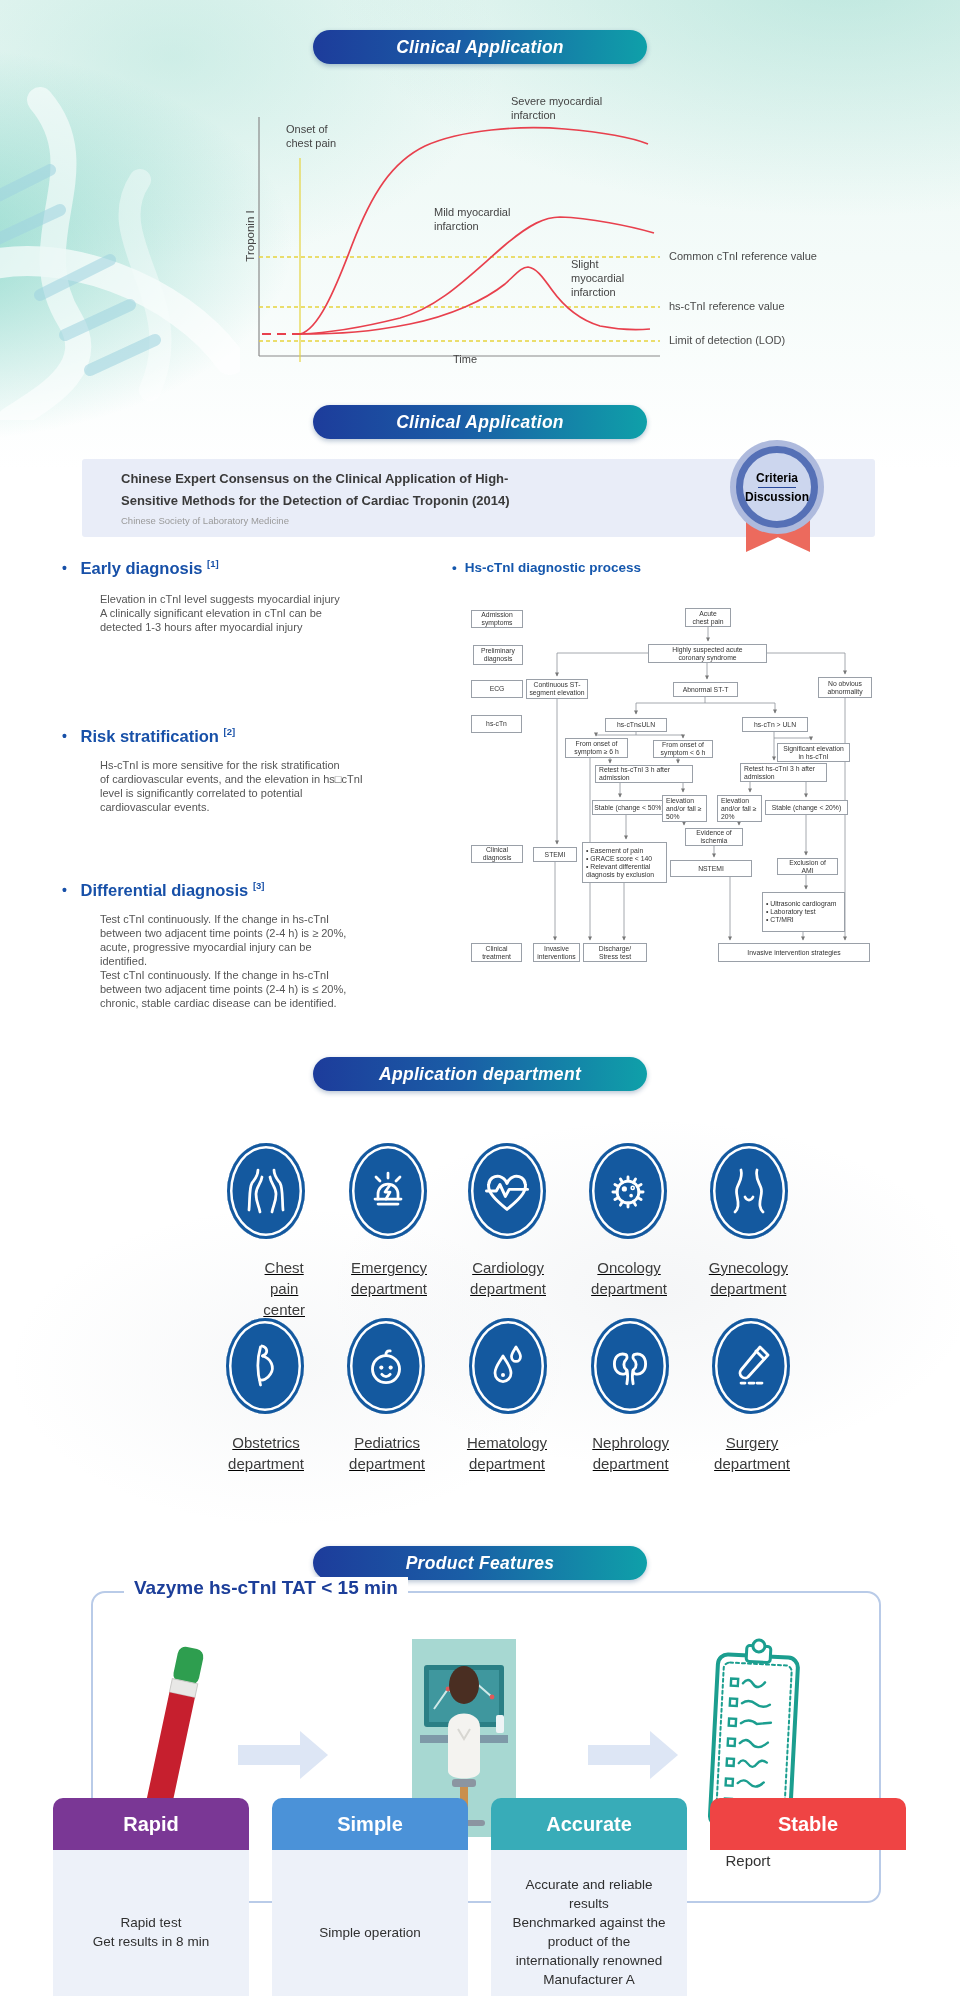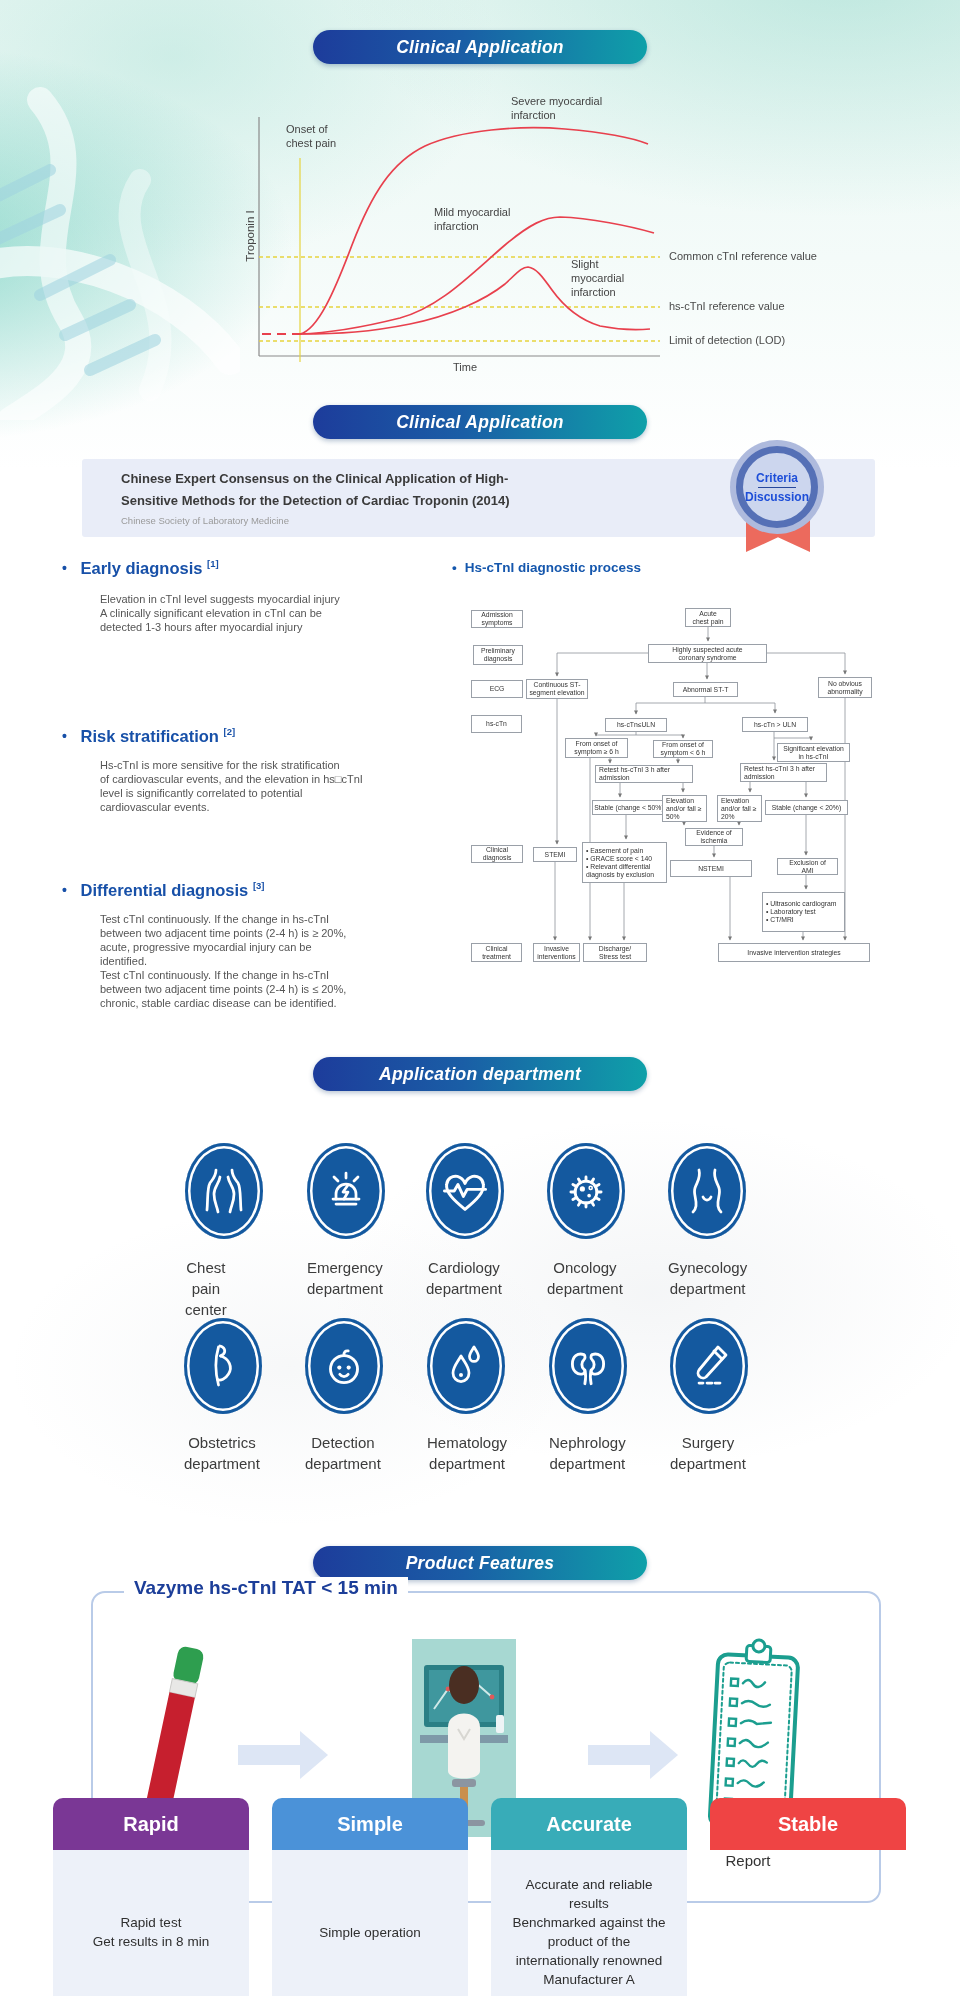--- a/index.html
+++ b/index.html
@@ -38,40 +38,40 @@
   
   .consensus-box { position:absolute; left:82px; top:459px; width:793px; height:78px; background:#e9edf8; border-radius:3px; }
   .consensus-title { position:absolute; left:121px; top:468px; width:560px; font-size:13px; font-weight:bold; color:#3a3a3a; line-height:22px; }
   .consensus-org { position:absolute; left:121px; top:515px; font-size:9.5px; color:#9a9a9a; }
   .badge-ribbon { position:absolute; left:746px; top:503px; width:64px; height:49px; background:#ec6a5d;
     clip-path:polygon(0 0,100% 0,100% 100%,50% 70%,0 100%); }
   .badge-outer { position:absolute; left:730px; top:440px; width:94px; height:94px; border-radius:50%;
     background:#aebadd; display:flex; align-items:center; justify-content:center; }
   .badge-inner { width:82px; height:82px; border-radius:50%; background:#ccd6ee; border:7px solid #5570b6;
     display:flex; flex-direction:column; align-items:center; justify-content:center; }
-  .badge-text { font-size:12px; font-weight:bold; color:#1d4ed8; line-height:14px; }
+  .badge-text { font-size:12px; font-weight:bold; color:#000000; line-height:14px; }
   .badge-divider { width:38px; height:0; border-top:1.5px solid #27489c; margin:2px 0; }
 
   
   .sec-head { position:absolute; font-size:16.5px; font-weight:bold; color:#1750a8; }
   .sec-head::before { content:"•"; font-size:14px; margin-right:9px; position:relative; top:-1px; }
   .sec-ref { font-size:9.5px; vertical-align:super; font-weight:bold; }
   .sec-body { position:absolute; font-size:11px; color:#555; line-height:14px; }
 
   
   .fc-head { position:absolute; left:452px; top:560px; font-size:13.5px; font-weight:600; color:#1557ad; }
   .fc-head::before { content:"•"; margin-right:8px; }
   .fc { position:absolute; left:450px; top:600px; width:430px; height:420px; }
   .fcb { position:absolute; background:#fff; border:1px solid #9aa0a8; display:flex; align-items:center; justify-content:center;
     text-align:center; font-size:6.8px; line-height:8px; color:#333; white-space:pre-line; padding:1px; }
   .fcb.la { justify-content:flex-start; text-align:left; padding-left:3px; }
   .fc-caption { position:absolute; left:0; top:370px; width:430px; text-align:center; font-size:10.5px; color:#444; line-height:14px; white-space:pre-line; }
 
   
-  .dept { position:absolute; width:120px; display:flex; flex-direction:column; align-items:flex-start; }
+  .dept { position:absolute; width:120px; display:flex; flex-direction:column; align-items:flex-end;text-decoration:underline; }
   .dept-circle { width:78px; height:96px; border-radius:50%; background:#14599f;
     box-shadow:inset 0 0 0 3px #14599f, inset 0 0 0 5.5px #ffffff;
     display:flex; align-items:center; justify-content:center; }
   .dept-label { margin-top:18px; font-size:15px; color:#3c3c3c; line-height:21px; text-align:center; white-space:pre-line; }
   .glyph { stroke:#fff; stroke-width:5.5; fill:none; stroke-linecap:round; stroke-linejoin:round; }
 
   
   .wf-box { position:absolute; left:91px; top:1591px; width:790px; height:312px; border:2px solid #b9cbe8; border-radius:14px; background:#fff; }
   .wf-title { position:absolute; left:124px; top:1577px; padding:0 10px; background:#fff; font-size:19px; font-weight:bold; color:#1c3e99; }
   .wf-label { position:absolute; font-size:15px; color:#333; text-align:center; width:160px; }
@@ -135,21 +135,21 @@
   <div class="chart-label pre" style="left:286px;top:122px;">Onset of
 chest pain</div>
   <div class="chart-label pre" style="left:511px;top:94px;">Severe myocardial
 infarction</div>
   <div class="chart-label pre" style="left:434px;top:205px;">Mild myocardial
 infarction</div>
   <div class="chart-label pre" style="left:571px;top:257px;">Slight
 myocardial
 infarction</div>
   <div class="y-title" style="left:190px;top:230px;">Troponin I</div>
-  <div class="chart-label" style="left:435px;top:360px;width:60px;text-align:center;">Time</div>
+  <div class="chart-label" style="left:435px;top:352px;width:60px;text-align:center;">Time</div>
   <div class="ref-label" style="left:669px;top:250px;">Common cTnI reference value</div>
   <div class="ref-label" style="left:669px;top:300px;">hs-cTnI reference value</div>
   <div class="ref-label" style="left:669px;top:334px;">Limit of detection (LOD)</div>
 
   <div class="banner" style="top:405px;">
     <span>Clinical Application</span>
   </div>
 
   <div class="consensus-box"></div>
   <div class="consensus-title pre">Chinese Expert Consensus on the Clinical Application of High-
@@ -391,21 +391,21 @@
   <div class="dept" style="left:305px;top:1318px;">
     <div class="dept-circle">
       <svg width="52" height="60" viewBox="0 0 100 100" class="glyph">
         <circle cx="50" cy="56" r="26"></circle>
         <circle cx="41" cy="53" r="4" fill="#fff" stroke="none"></circle>
         <circle cx="59" cy="53" r="4" fill="#fff" stroke="none"></circle>
         <path d="M42 66 c5 6 11 6 16 0"></path>
         <path d="M50 30 c-1 -7 3 -10 8 -9"></path>
       </svg>
     </div>
-    <div class="dept-label">Detection
+    <div class="dept-label">Pediatrics
 department</div>
   </div>
   <div class="dept" style="left:427px;top:1318px;">
     <div class="dept-circle">
       <svg width="50" height="60" viewBox="0 0 100 100" class="glyph">
         <path d="M40 30 C32 44 24 52 24 64 a16 17 0 0 0 32 0 C56 52 48 44 40 30 Z"></path>
         <circle cx="40" cy="68" r="4" fill="#fff" stroke="none"></circle>
         <path d="M66 12 C61 20 57 25 57 31 a9 10 0 0 0 18 0 C75 25 71 20 66 12 Z"></path>
       </svg>
     </div>

